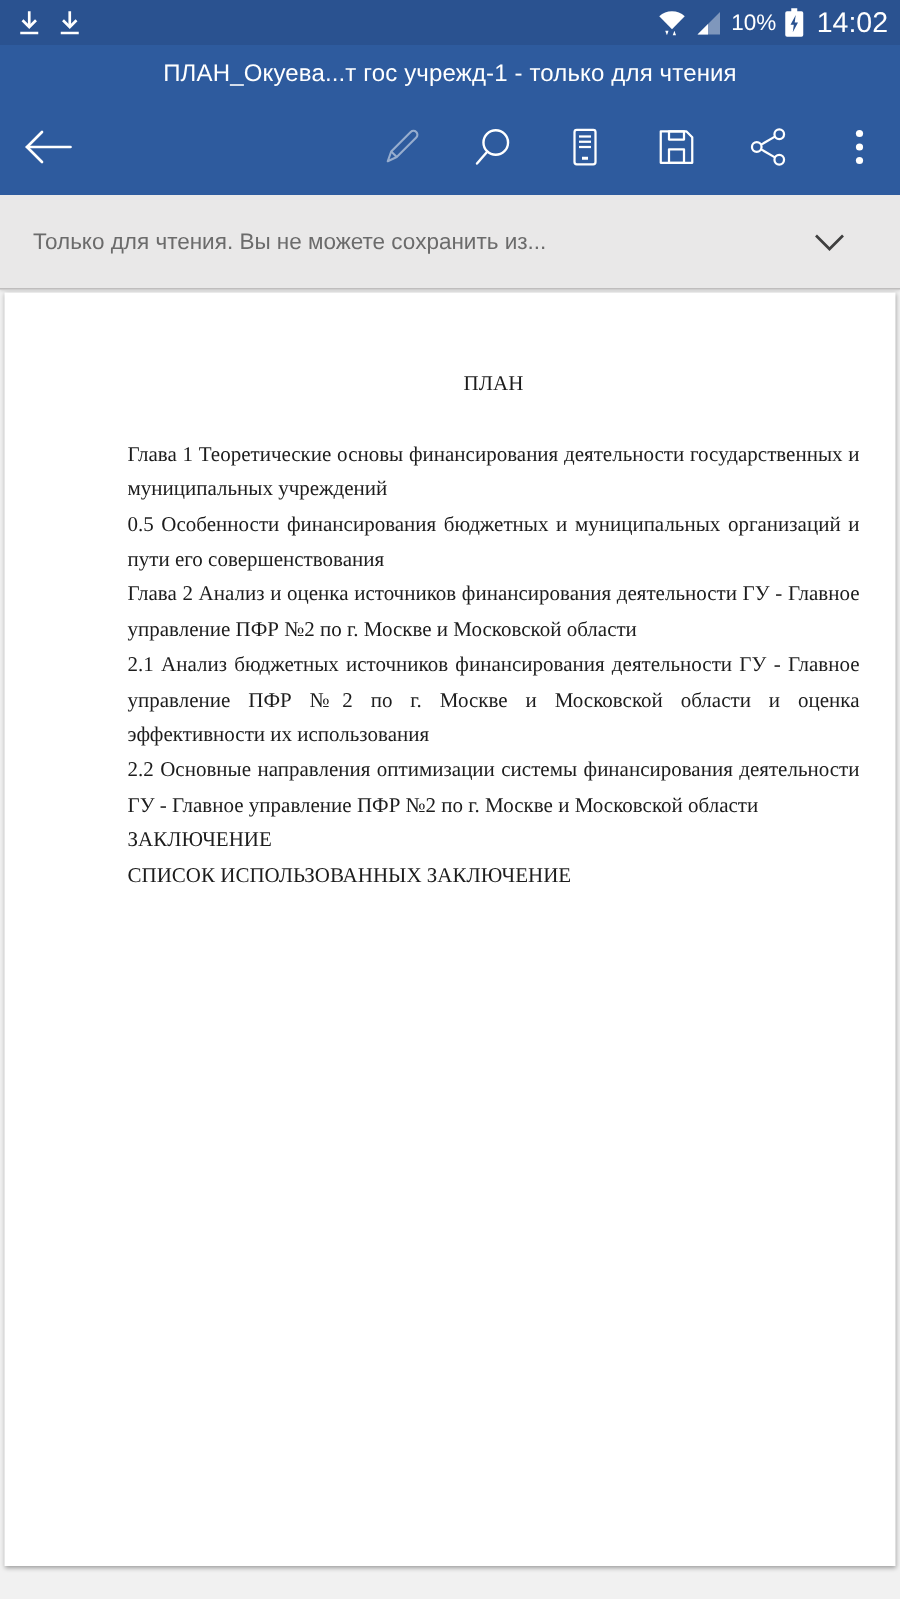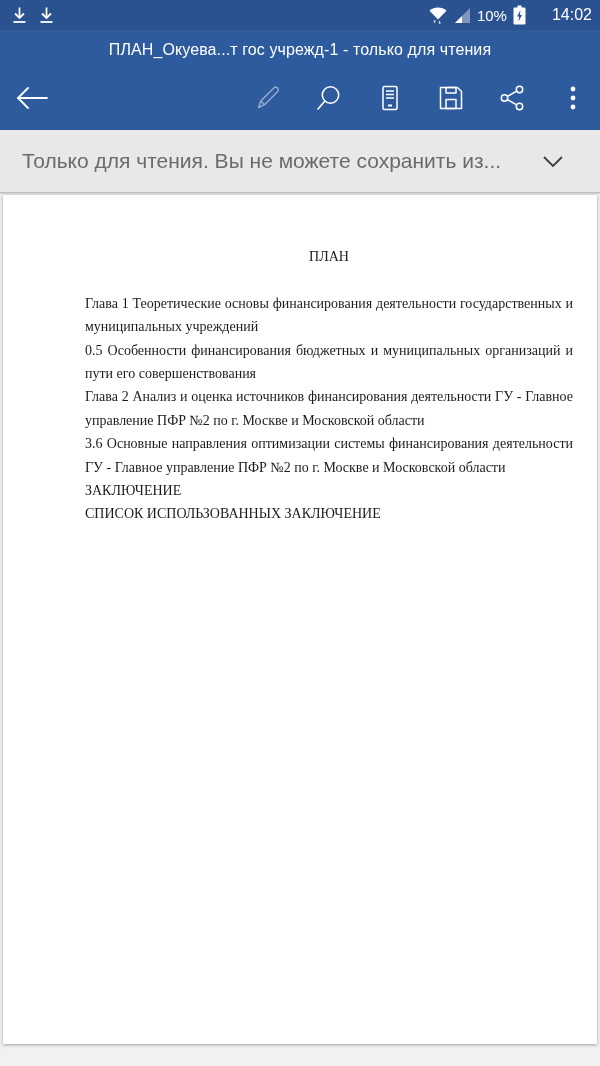--- a/index.html
+++ b/index.html
@@ -17,21 +17,21 @@
 
   
   .status-bar{
     height:30px;background:var(--status-bar-bg);
     display:flex;align-items:center;justify-content:space-between;
     padding:0 8px;color:#fff;
   }
   .status-left{display:flex;align-items:center;gap:12px;padding-left:4px;}
   .status-right{display:flex;align-items:center;gap:6px;}
   .status-right .pct{font-size:15px;line-height:1;}
-  .status-right .time{font-size:16px;line-height:1;margin-left:20px;}
+  .status-right .time{font-size:19px;line-height:1;margin-left:2px;}
   .sicon{display:flex;align-items:center;}
 
   
   .title-bar{
     height:40px;background:var(--app-bar-bg);
     display:flex;align-items:center;justify-content:center;
   }
   .title-bar .title{color:#fff;font-size:16px;font-weight:400;letter-spacing:.1px;}
 
   
@@ -47,21 +47,21 @@
 
   
   .banner{
     height:63px;background:var(--banner-bg);
     display:flex;align-items:center;
     padding:0 22px;
     border-bottom:1px solid #bfbdbd;
     box-shadow:0 1px 2px rgba(0,0,0,.15);
     position:relative;z-index:2;
   }
-  .banner .msg{color:var(--banner-text);font-size:21px;flex:1;white-space:nowrap;overflow:hidden;}
+  .banner .msg{color:var(--banner-text);font-size:15px;flex:1;white-space:nowrap;overflow:hidden;}
   .banner .chev{display:flex;align-items:center;padding:6px;margin-right:8px;cursor:pointer;}
 
   
   .doc-area{
     height:873px;background:var(--outer-bg);
     padding:2px 3px 0 3px;
   }
   .page{
     background:var(--page-bg);
     height:849px;
@@ -222,18 +222,19 @@
   </span>
 </div>
 
 <div class="doc-area">
   <div class="page">
     <div class="doc">
       <div class="doc-title">ПЛАН</div>
       <p>Глава 1 Теоретические основы финансирования деятельности государственных и муниципальных учреждений</p>
       <p>0.5 Особенности финансирования бюджетных и муниципальных организаций и пути его совершенствования</p>
       <p>Глава 2 Анализ и оценка источников финансирования деятельности ГУ - Главное управление ПФР №2 по г. Москве и Московской области</p>
-      <p>3.6 Основные направления оптимизации системы финансирования деятельности ГУ - Главное управление ПФР №2 по г. Москве и Московской области</p>
+      <p>2.1 Анализ бюджетных источников финансирования деятельности ГУ - Главное управление ПФР №2 по г. Москве и Московской области и оценка эффективности их использования</p>
+      <p>2.2 Основные направления оптимизации системы финансирования деятельности ГУ - Главное управление ПФР №2 по г. Москве и Московской области</p>
       <p>ЗАКЛЮЧЕНИЕ</p>
       <p>СПИСОК ИСПОЛЬЗОВАННЫХ ЗАКЛЮЧЕНИЕ</p>
     </div>
   </div>
 </div>
 
 </body></html>

